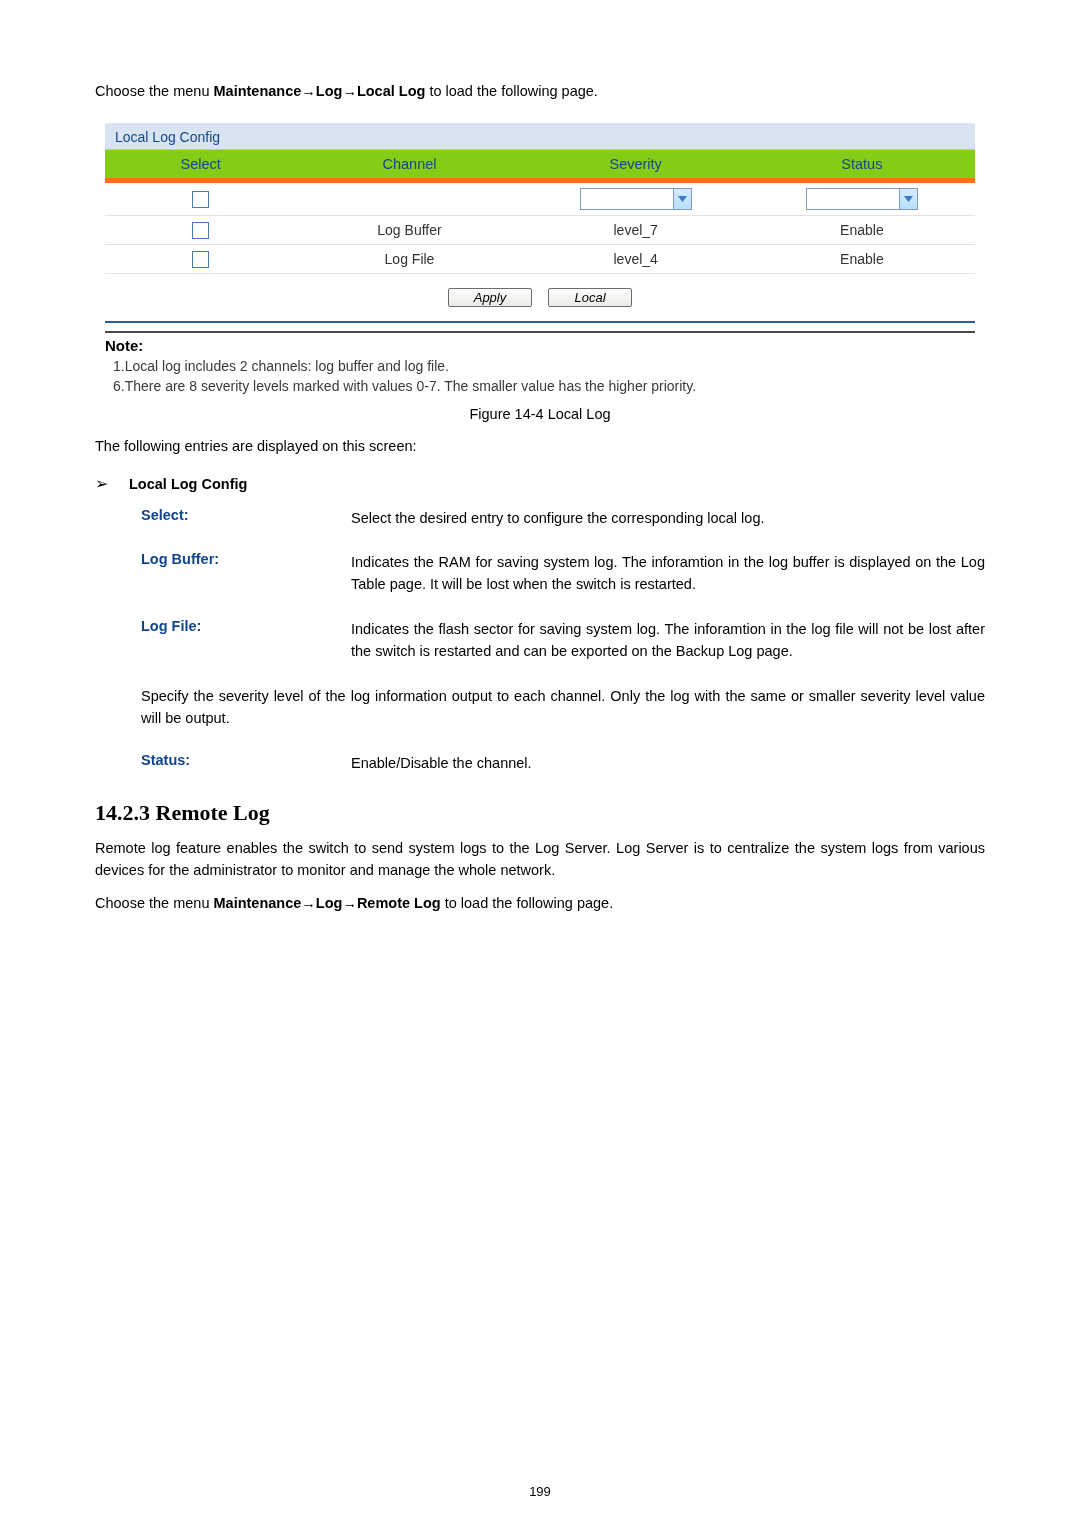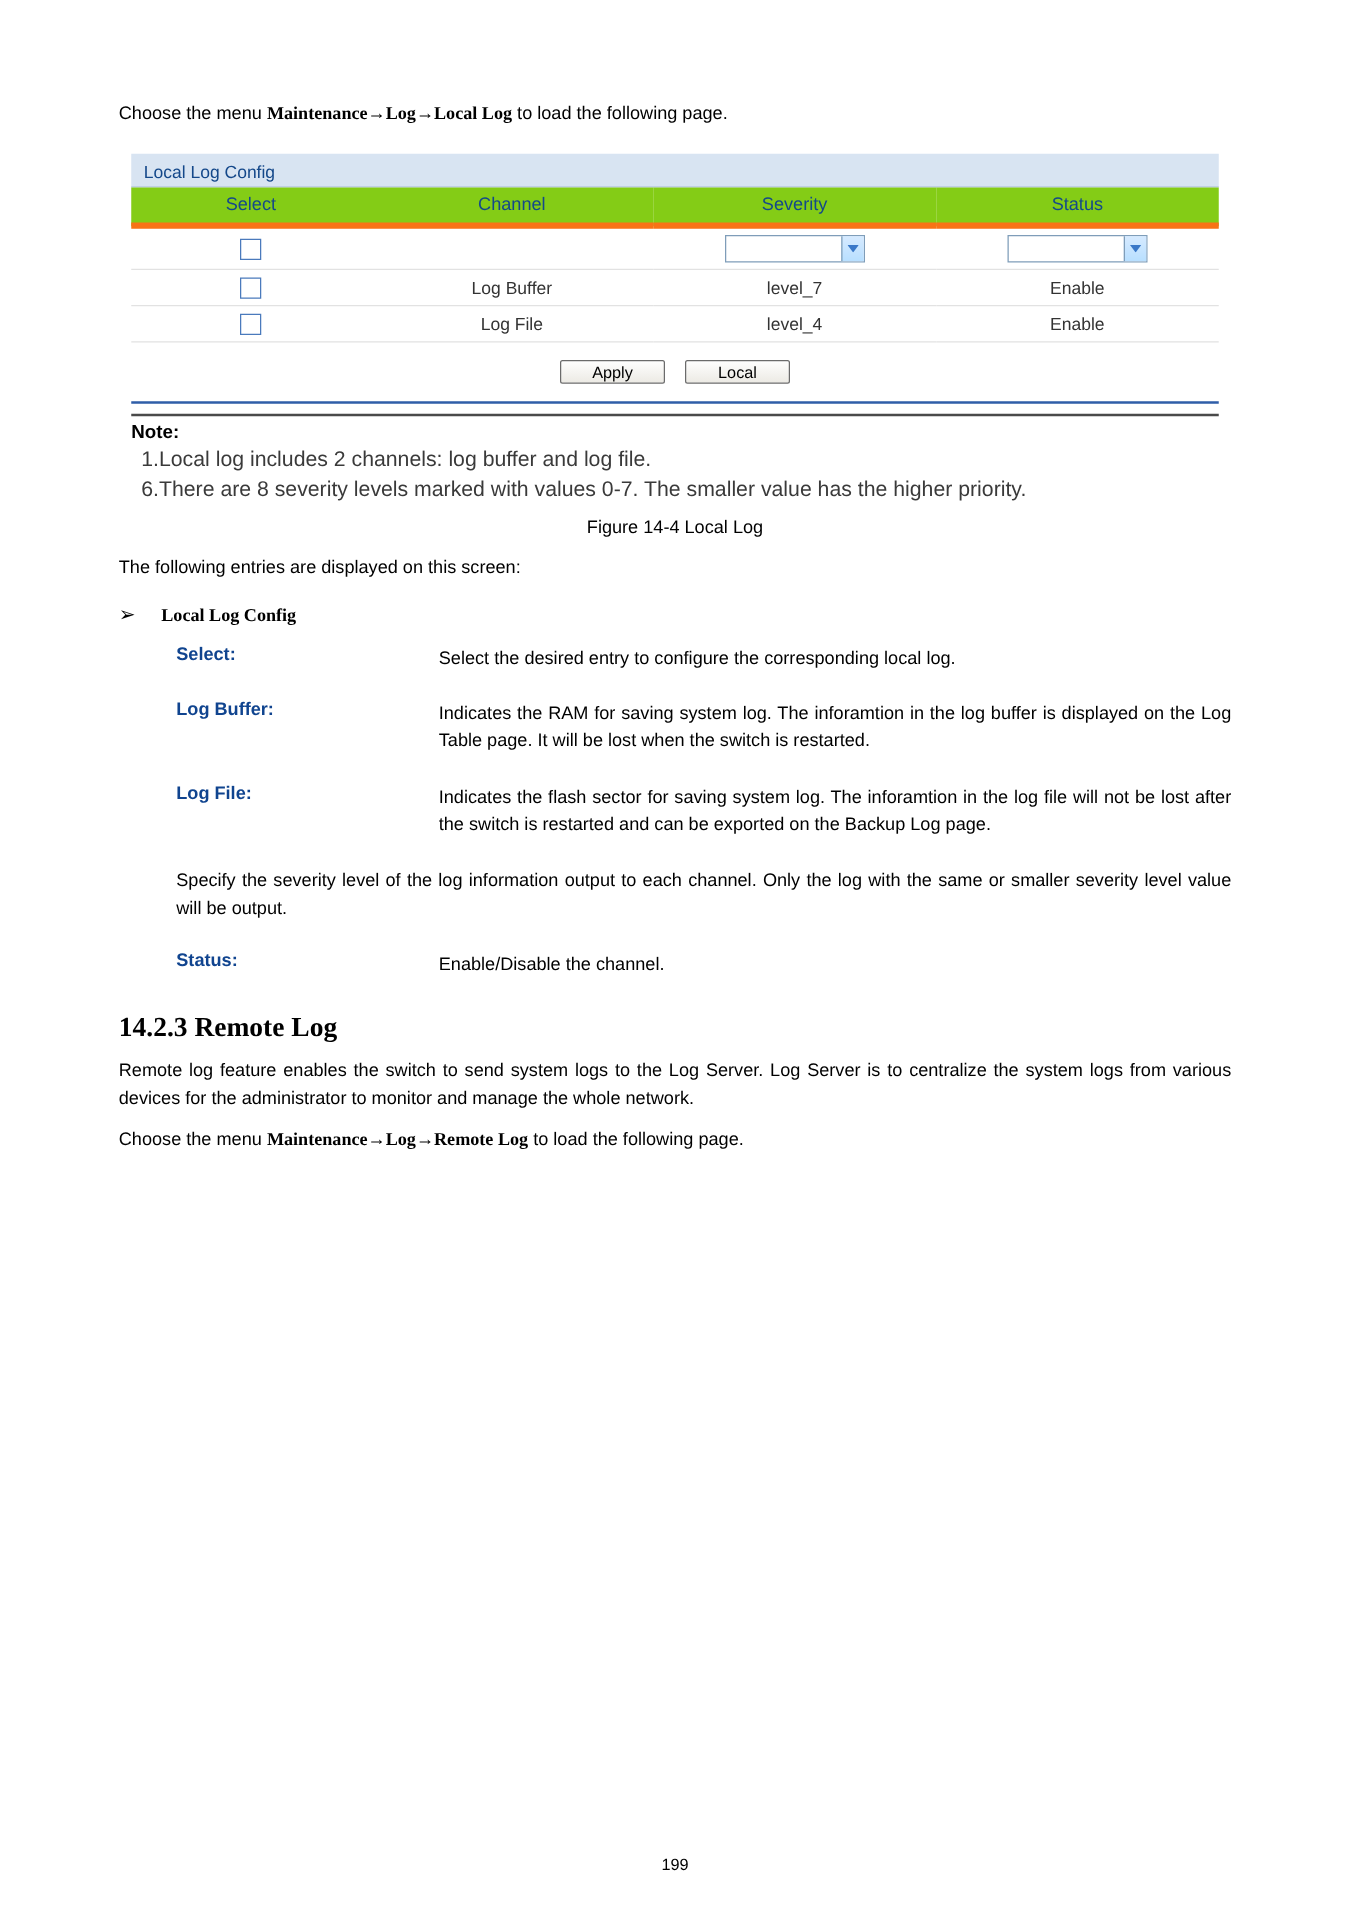--- a/index.html
+++ b/index.html
@@ -17,21 +17,20 @@
     padding: 80px 95px 40px 95px;
     box-sizing: border-box;
     position: relative;
   }
   .menu-line {
     margin-bottom: 20px;
     line-height: 1.6;
   }
   .bold {
     font-weight: bold;
-    font-family: Liberation Serif, serif;
   }
 
   
   .panel {
     margin: 0 10px 5px 10px;
     border-bottom: 2px solid #2f5ea8;
   }
   .panel-title {
     background: #d8e4f2;
     color: #14488a;
@@ -91,38 +90,39 @@
     display: inline-block;
     min-width: 62px;
     padding: 1px 10px;
     font-size: 13px;
     border: 1px solid #6b6b6b;
     background: linear-gradient(#fefefe,#eceae4);
     border-radius: 2px;
     margin: 0 6px;
     cursor: pointer;
     text-align: center;
+    font-style: italic;
   }
 
   
   .note-block {
     margin: 8px 10px 0 10px;
   }
   .note-hr {
     border: none;
     border-top: 2px solid #4a4a4a;
     margin: 0 0 4px 0;
   }
   .note-title {
     font-weight: bold;
     font-size: 15px;
     margin-bottom: 2px;
   }
   .note-line {
-    font-size: 17px;
+    font-size: 14px;
     color: #3a3a3a;
     margin: 4px 0 4px 8px;
   }
 
   .fig-caption {
     text-align: center;
     margin: 12px 0 14px 0;
   }
   .para {
     margin: 10px 0;

